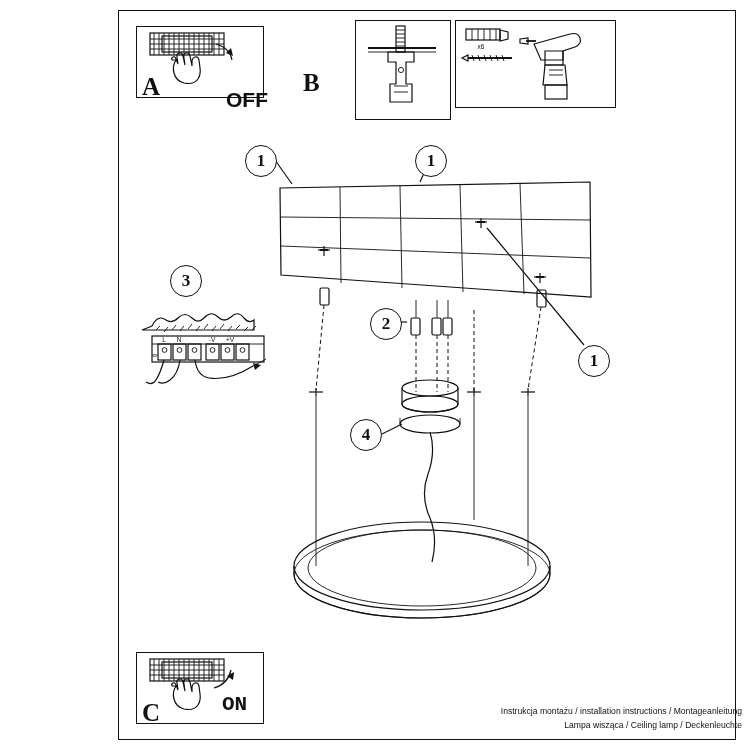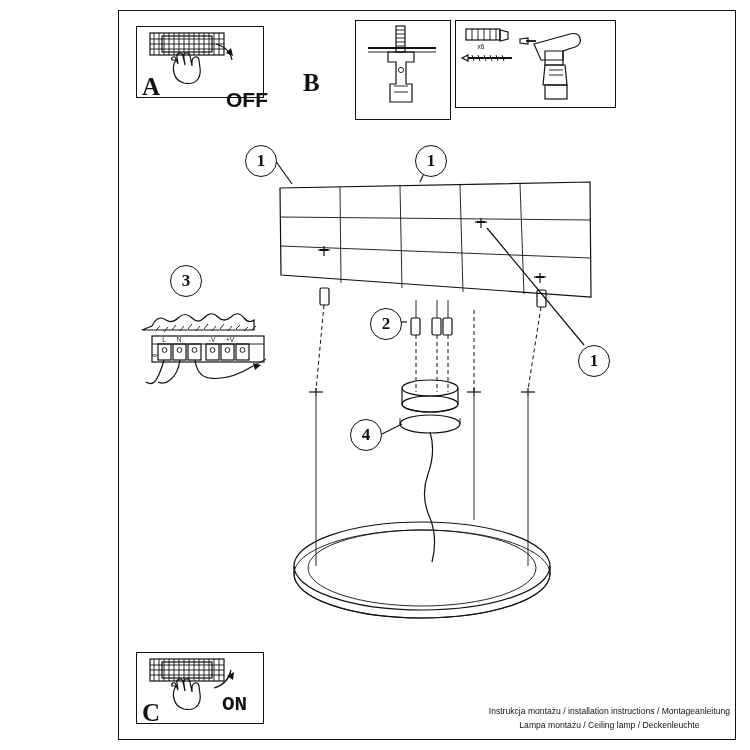--- a/index.html
+++ b/index.html
@@ -6,21 +6,21 @@
   body{width:750px;height:750px;font-family:"Liberation Sans",sans-serif;color:#111;}
   #sheet{position:relative;width:750px;height:750px;overflow:hidden;background:#fff;}
   .frame{position:absolute;left:118px;top:10px;width:618px;height:730px;border:1.4px solid #111;box-sizing:border-box;}
   .box{position:absolute;border:1.4px solid #111;box-sizing:border-box;background:#fff;}
   .lbl{position:absolute;font-weight:700;line-height:1;}
   .bigletter{font-size:25px;font-weight:700;font-family:"Liberation Serif",serif;}
   .onoff{font-size:21px;font-weight:700;font-family:"Liberation Sans",sans-serif;}
   .callout{position:absolute;width:30px;height:30px;border:1.5px solid #111;border-radius:50%;
            display:flex;align-items:center;justify-content:center;font-size:17px;font-weight:700;background:#fff;
            font-family:"Liberation Serif",serif;}
-  .footer{position:absolute;right:20px;bottom:18px;text-align:center;font-size:8.6px;line-height:1.55;color:#111;}
+  .footer{position:absolute;right:8px;bottom:18px;text-align:right;font-size:8.6px;line-height:1.55;color:#111;}
   svg{position:absolute;left:0;top:0;width:750px;height:750px;overflow:visible;}
   .ln{fill:none;stroke:#111;stroke-width:1.2;}
   .lnthin{fill:none;stroke:#111;stroke-width:0.9;}
   .lnthick{fill:none;stroke:#111;stroke-width:1.8;}
   .dash{fill:none;stroke:#111;stroke-width:1;stroke-dasharray:4 3;}
   .fillblack{fill:#111;stroke:none;}
   .tiny{font-size:6.5px;font-family:"Liberation Sans",sans-serif;fill:#111;}
 </style>
 </head>
 <body>
@@ -303,16 +303,16 @@
 
   <div class="callout" style="left:245px;top:145px;">1</div>
   <div class="callout" style="left:415px;top:145px;">1</div>
   <div class="callout" style="left:578px;top:345px;">1</div>
   <div class="callout" style="left:370px;top:308px;">2</div>
   <div class="callout" style="left:170px;top:265px;">3</div>
   <div class="callout" style="left:350px;top:419px;">4</div>
 
   <div class="footer">
     <div>Instrukcja montażu / installation instructions / Montageanleitung</div>
-    <div>Lampa montażu / Ceiling lamp / Deckenleuchte</div>
+    <div>Lampa wisząca / Ceiling lamp / Deckenleuchte</div>
   </div>
 
 </div>
 
 </body></html>

